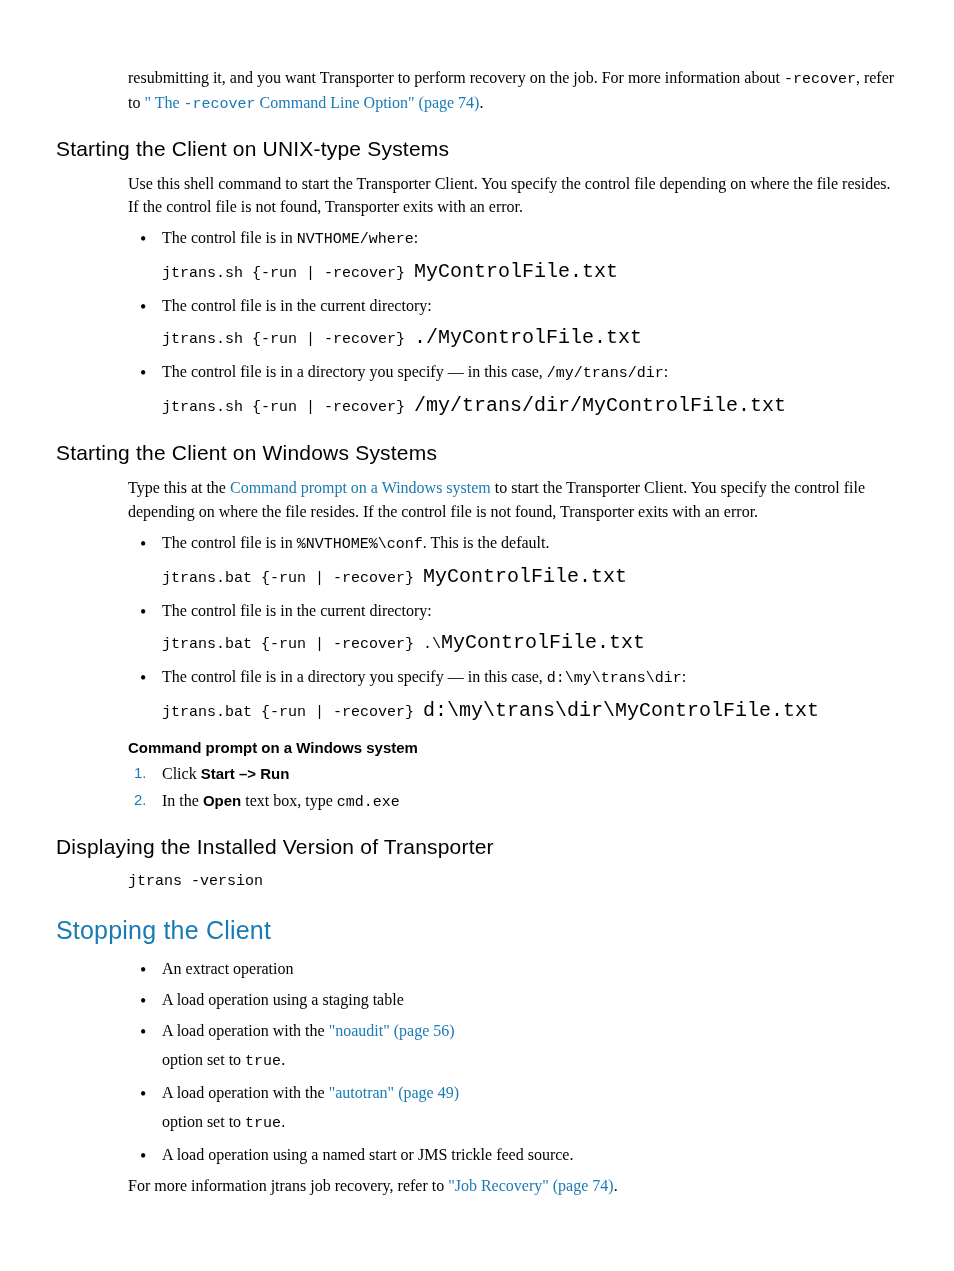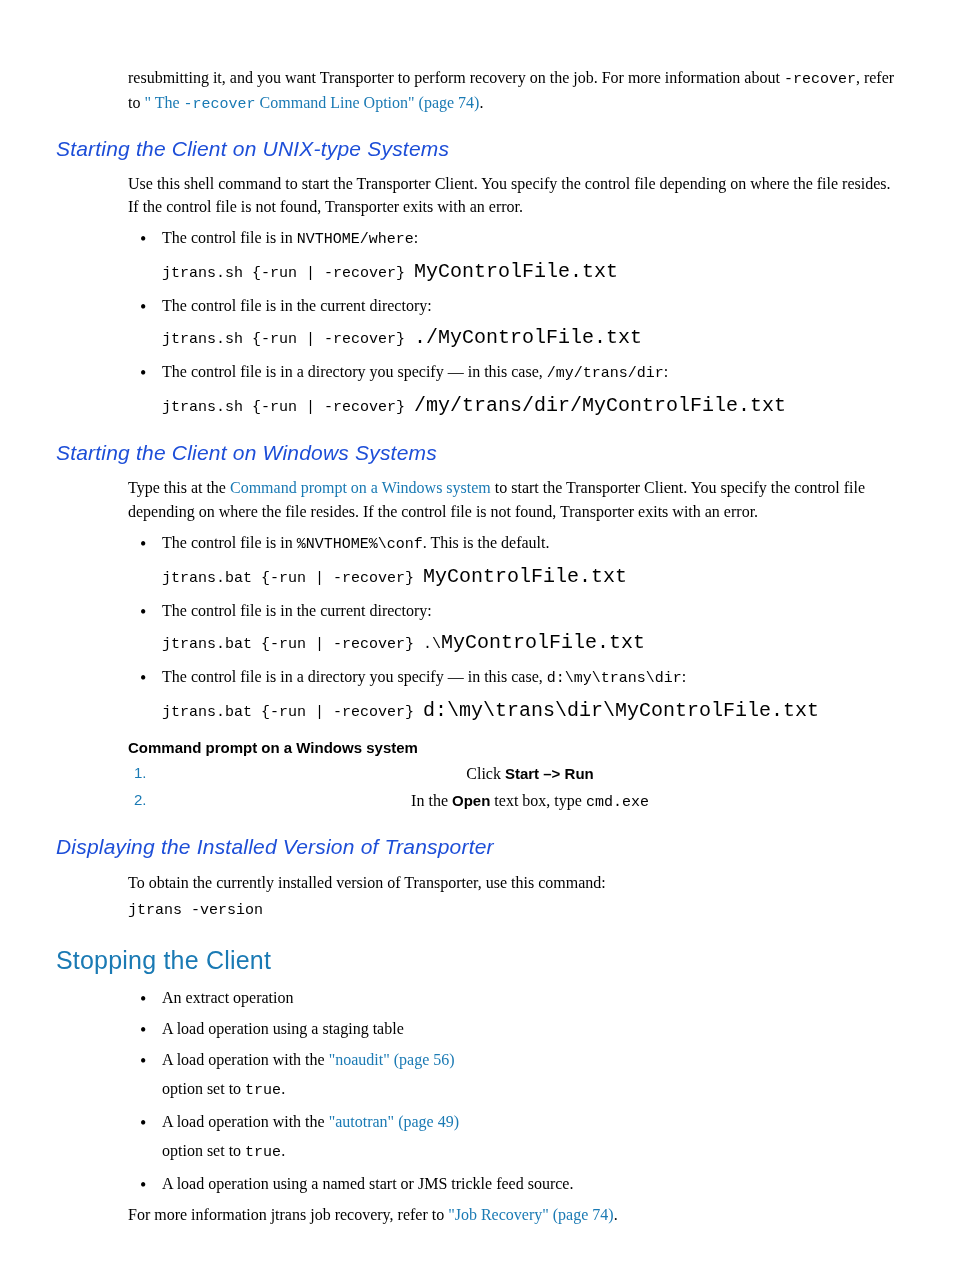--- a/index.html
+++ b/index.html
@@ -20,25 +20,24 @@
     font-family: 'Segoe UI Light', 'Helvetica Neue', Arial, sans-serif;
     font-weight: 300;
     color: #1a7ab4;
     font-size: 25px;
     margin: 20px 0 8px 0;
     letter-spacing: 0.2px;
   }
   h3.subsection-heading {
     font-family: 'Segoe UI Light', 'Helvetica Neue', Arial, sans-serif;
     font-weight: 300;
-    color: #1d4ed8;
+    color: #000000;
     font-size: 21px;
     margin: 18px 0 8px 0;
     letter-spacing: 0.2px;
-    font-style: italic;
   }
   p {
     margin: 6px 0;
   }
   .mono {
     font-family: 'Courier New', Courier, monospace;
     font-size: 15px;
   }
   .mono-italic {
     font-family: 'Courier New', Courier, monospace;
@@ -79,21 +78,20 @@
     list-style: none;
     padding-left: 0;
     margin: 4px 0;
     counter-reset: step;
   }
   ol.numbered > li {
     position: relative;
     padding-left: 34px;
     margin: 4px 0;
     counter-increment: step;
-    text-align: center;
   }
   ol.numbered > li::before {
     content: counter(step) ".";
     position: absolute;
     left: 6px;
     top: 0;
     color: #1a7ab4;
     font-family: Arial, Helvetica, sans-serif;
     font-size: 15px;
   }
@@ -152,21 +150,20 @@
       <span>Click </span><span class="bold-sans">Start –&gt; Run</span>
     </li>
     <li>
       <span>In the </span><span class="bold-sans">Open</span><span> text box, type </span><span class="mono">cmd.exe</span>
     </li>
   </ol>
 </div>
 
 <h3 class="subsection-heading">Displaying the Installed Version of Transporter</h3>
 <div class="content-indent">
-  <p>To obtain the currently installed version of Transporter, use this command:</p>
   <div class="code-block">jtrans -version</div>
 </div>
 
 <h2 class="section-heading">Stopping the Client</h2>
 <div class="content-indent">
   <ul class="bullet-list">
     <li>An extract operation</li>
     <li>A load operation using a staging table</li>
     <li>
       <span>A load operation with the </span><span class="link">"noaudit" (page 56)</span>

